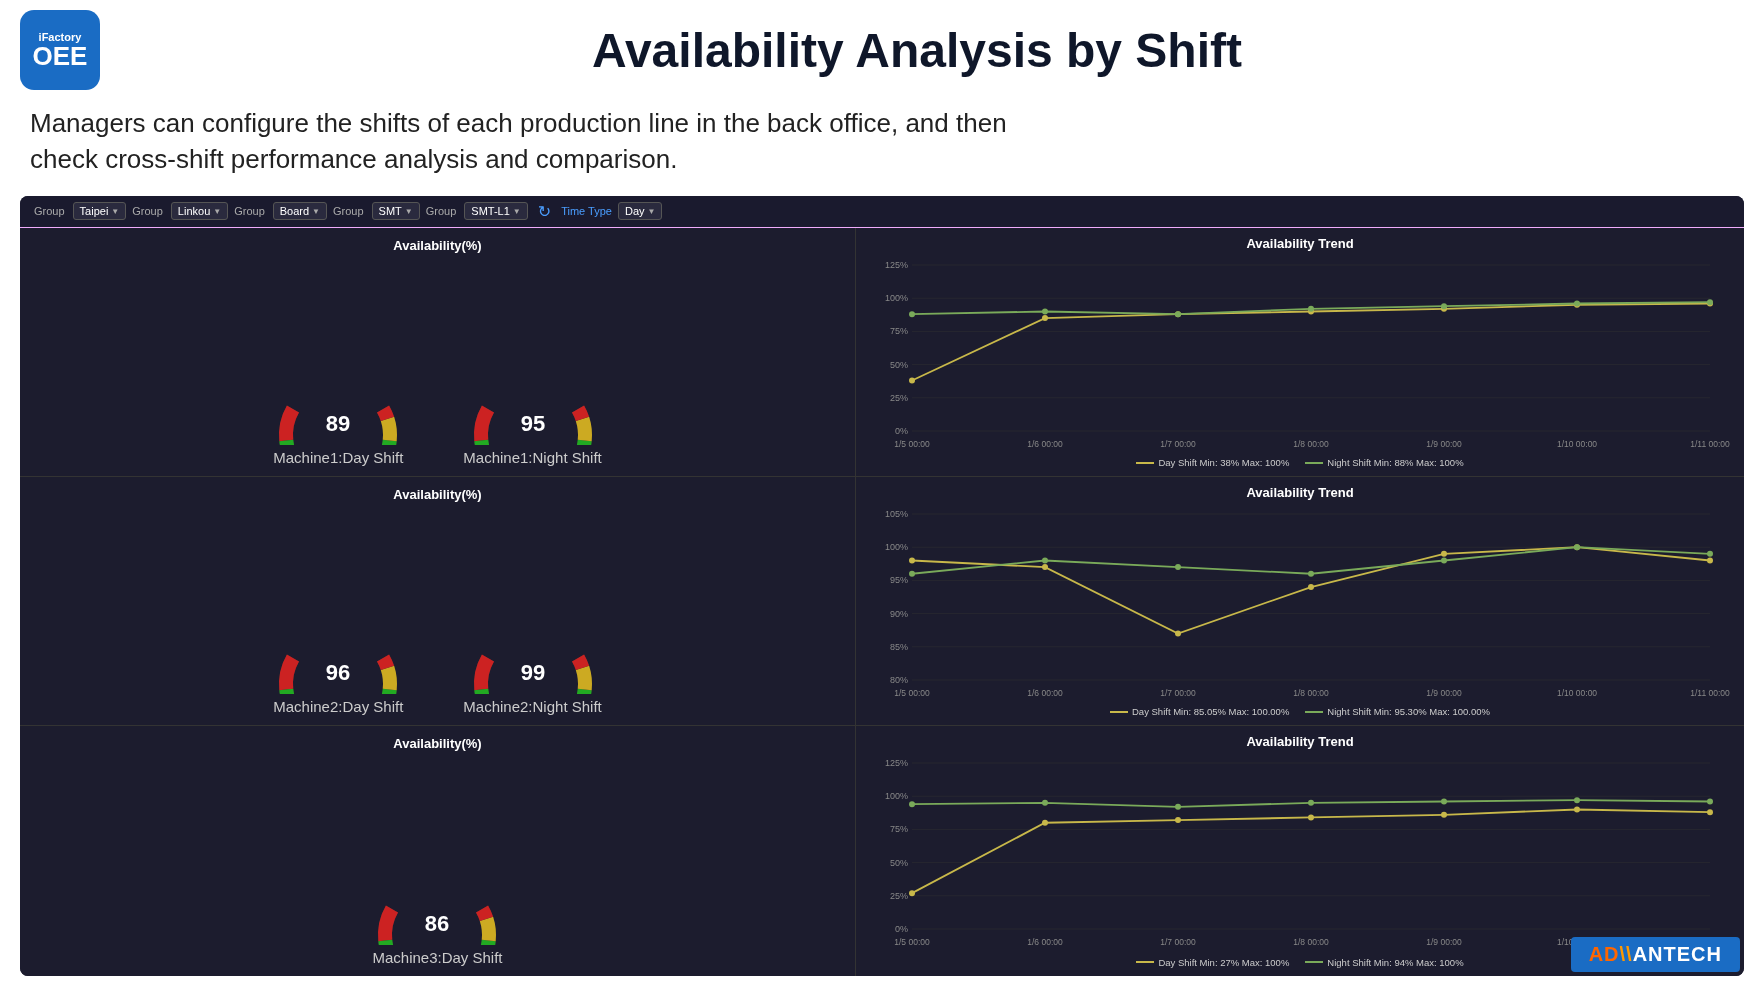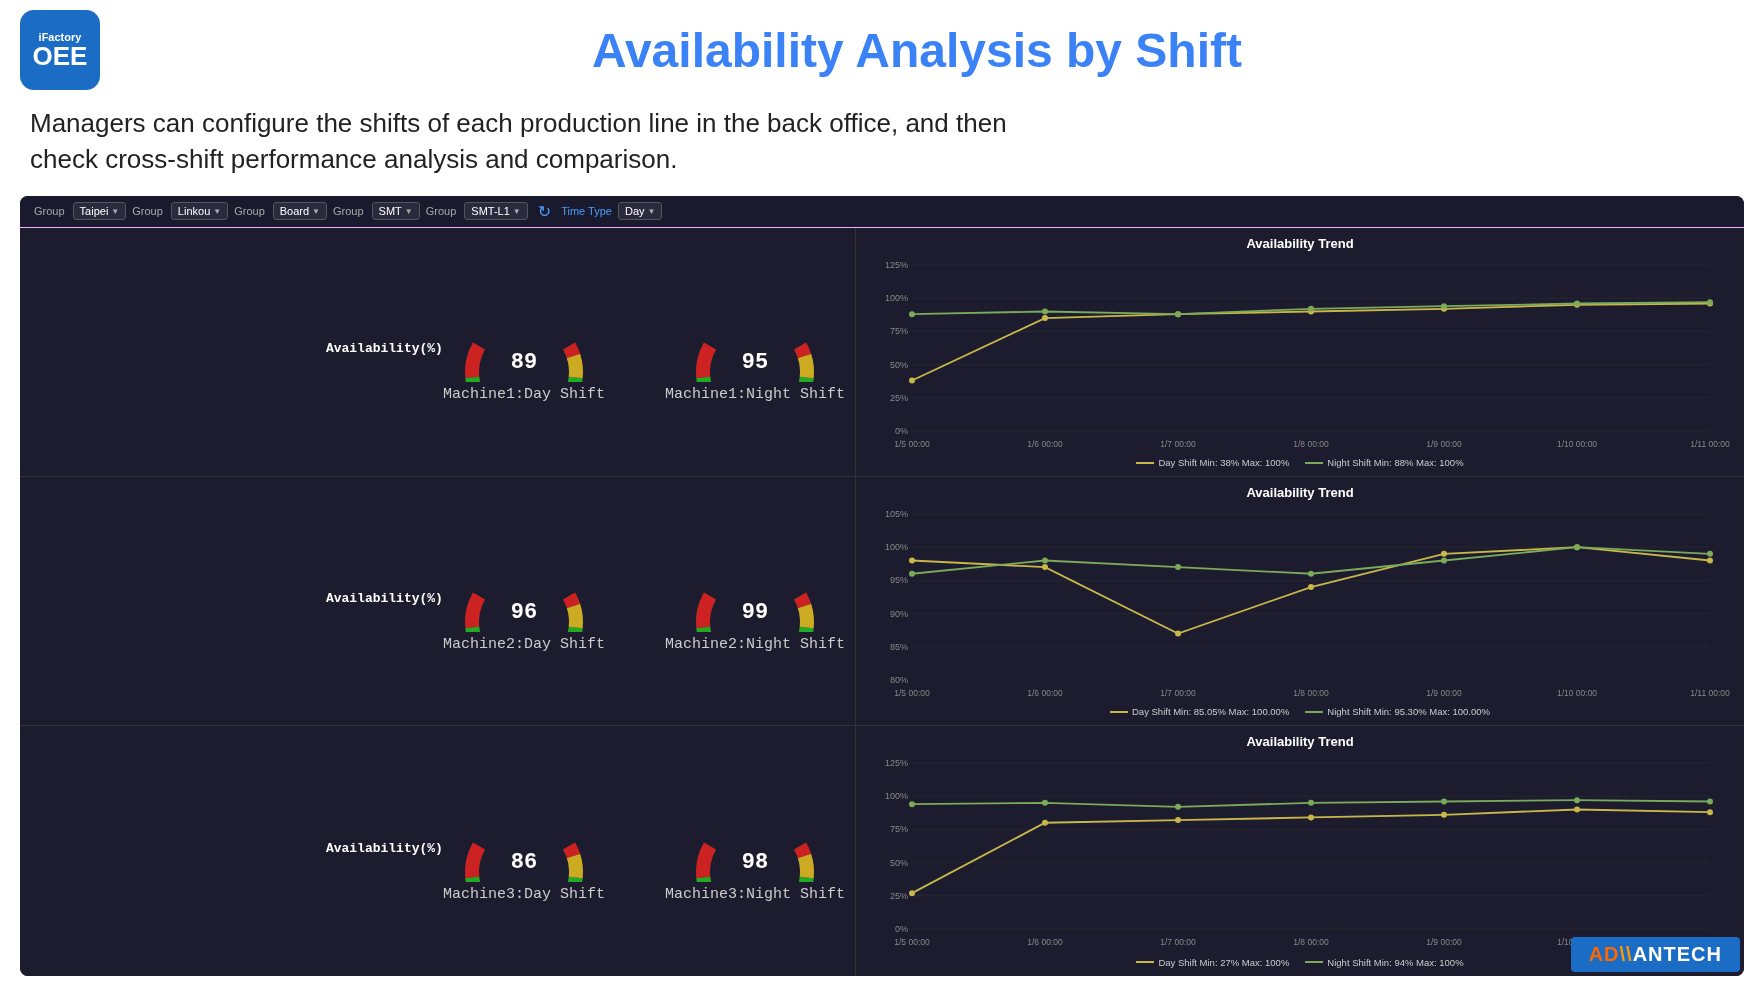--- a/index.html
+++ b/index.html
@@ -37,21 +37,21 @@
       color: white;
       font-size: 26px;
       font-weight: 900;
       line-height: 1;
     }
     .page-title {
       flex: 1;
       text-align: center;
       font-size: 48px;
       font-weight: 900;
-      color: #3b82f6;
+      color: #0f172a;
     }
 
     .subtitle {
       padding: 10px 28px 18px 30px;
       font-size: 26px;
       color: #222;
       line-height: 1.4;
     }
 
     
@@ -117,25 +117,24 @@
     }
     .grid-row:last-child {
       border-bottom: none;
     }
 
     
     .gauge-panel {
       background: #1c1c2e;
       border-right: 1px solid #333;
       display: flex;
-      flex-direction: row;
-      align-items: center;
-      justify-content: flex-end;
+      flex-direction: column;
+      align-items: center;
+      justify-content: space-between;
       padding: 10px;
-      font-family: Liberation Mono, monospace;
     }
     .panel-title {
       color: white;
       font-size: 13px;
       font-weight: bold;
       margin-bottom: 6px;
     }
     .gauges-row {
       display: flex;
       gap: 60px;
@@ -437,37 +436,20 @@
     <path d="M 13.284861440849788 77.43548008991799 A 52 52 0 0 0 116.7151385591502 77.43548008991797" fill="none" stroke="#22aa22" stroke-width="14" stroke-linecap="butt"></path>
 
     <path d="M 116.7151385591502 77.43548008991797 A 52 52 0 0 0 114.45493884734799 55.931116292502736" fill="none" stroke="#ccaa22" stroke-width="14" stroke-linecap="butt"></path>
 
     <path d="M 114.45493884734799 55.931116292502736 A 52 52 0 0 0 110.03332099679082 46" fill="none" stroke="#cc2222" stroke-width="14" stroke-linecap="butt"></path>
 
     <text x="65" y="68" text-anchor="middle" fill="white" font-size="22" font-weight="bold">86</text>
   </svg>
               <div class="gauge-label">Machine3:Day Shift</div>
             </div>
-            <div class="gauge-item">
-              <svg width="130" height="82" viewBox="0 0 130 82">
-
-    <path d="M 19.966679003209194 45.99999999999999 A 52 52 0 1 0 110.03332099679082 46" fill="none" stroke="#333" stroke-width="14" stroke-linecap="butt"></path>
-
-    <path d="M 19.966679003209194 45.99999999999999 A 52 52 0 0 0 13.284861440849788 77.43548008991799" fill="none" stroke="#cc2222" stroke-width="14" stroke-linecap="butt"></path>
-
-    <path d="M 13.284861440849788 77.43548008991799 A 52 52 0 0 0 116.7151385591502 77.43548008991797" fill="none" stroke="#22aa22" stroke-width="14" stroke-linecap="butt"></path>
-
-    <path d="M 116.7151385591502 77.43548008991797 A 52 52 0 0 0 114.45493884734799 55.931116292502736" fill="none" stroke="#ccaa22" stroke-width="14" stroke-linecap="butt"></path>
-
-    <path d="M 114.45493884734799 55.931116292502736 A 52 52 0 0 0 110.03332099679082 46" fill="none" stroke="#cc2222" stroke-width="14" stroke-linecap="butt"></path>
-
-    <text x="65" y="68" text-anchor="middle" fill="white" font-size="22" font-weight="bold">98</text>
-  </svg>
-              <div class="gauge-label">Machine3:Night Shift</div>
-            </div>
           </div>
         </div>
         <div class="trend-panel">
           <div class="trend-title">Availability Trend</div>
           <div class="chart-area"><svg width="860" height="194" viewBox="0 0 860 194">
     <line x1="42" y1="10" x2="840" y2="10" stroke="#333" stroke-width="0.5"></line>
               <text x="38" y="13" text-anchor="end" fill="#888" font-size="9">125%</text>
               <line x1="42" y1="43.2" x2="840" y2="43.2" stroke="#333" stroke-width="0.5"></line>
               <text x="38" y="46.2" text-anchor="end" fill="#888" font-size="9">100%</text>
               <line x1="42" y1="76.4" x2="840" y2="76.4" stroke="#333" stroke-width="0.5"></line>

